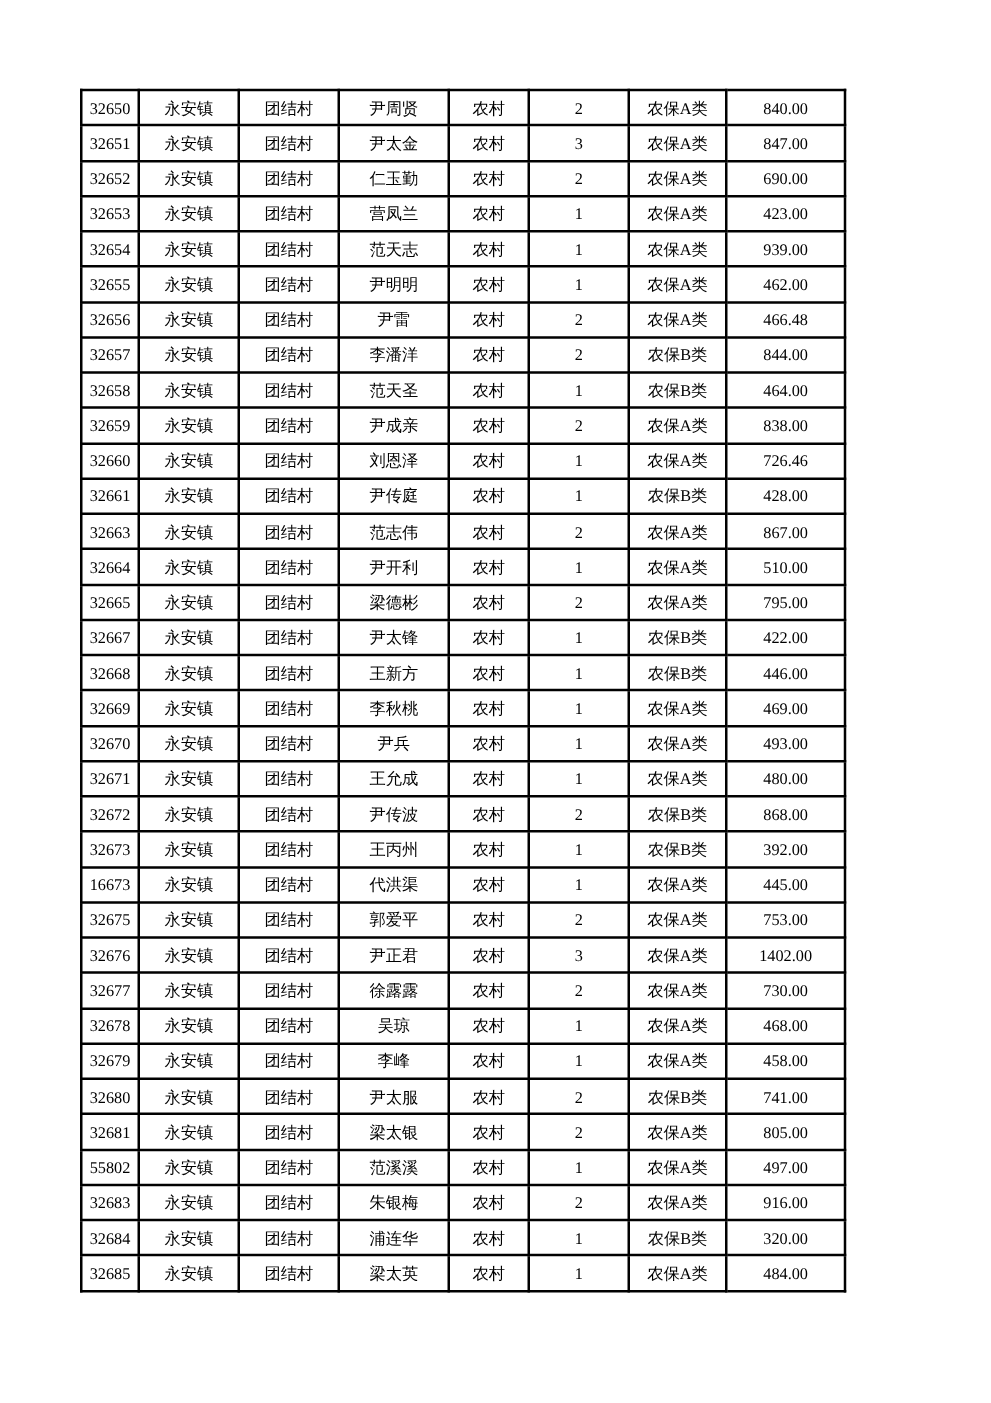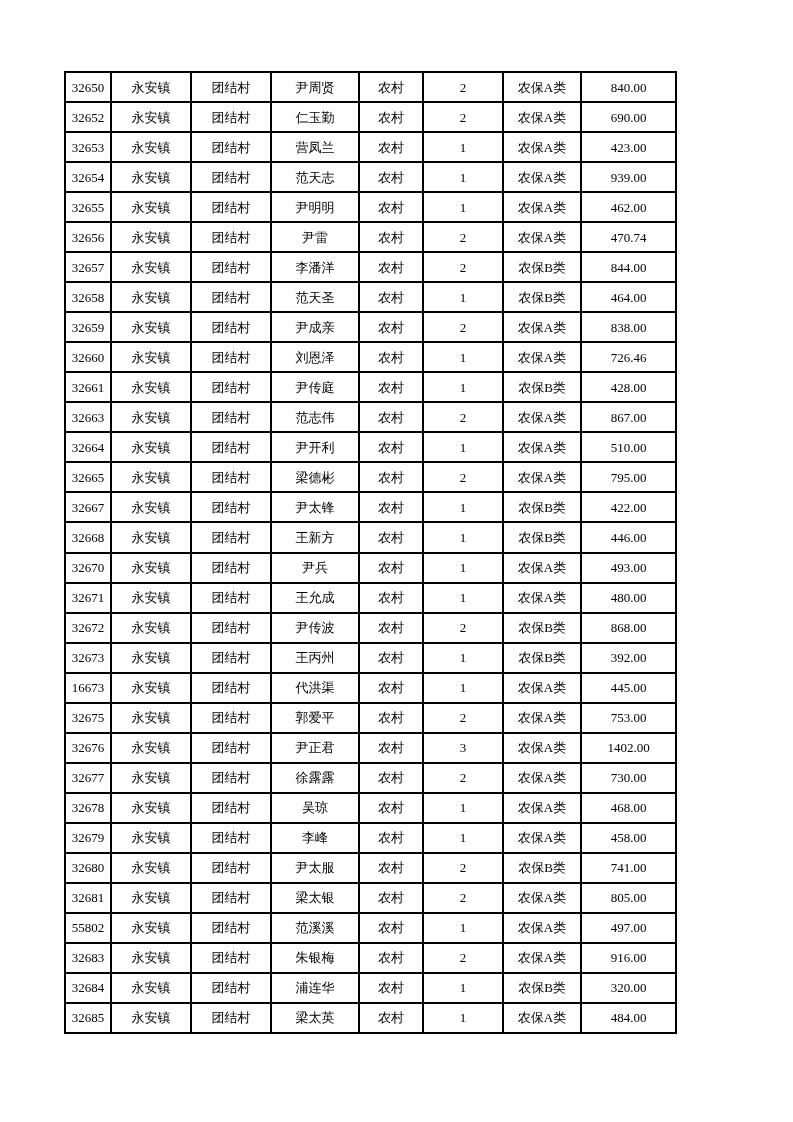--- a/index.html
+++ b/index.html
@@ -64,20 +64,30 @@
           <td>32650</td>
           <td>永安镇</td>
           <td>团结村</td>
           <td>尹周贤</td>
           <td>农村</td>
           <td>2</td>
           <td>农保A类</td>
           <td>840.00</td>
         </tr>
         <tr>
+          <td>32651</td>
+          <td>永安镇</td>
+          <td>团结村</td>
+          <td>尹太金</td>
+          <td>农村</td>
+          <td>3</td>
+          <td>农保A类</td>
+          <td>847.00</td>
+        </tr>
+        <tr>
           <td>32652</td>
           <td>永安镇</td>
           <td>团结村</td>
           <td>仁玉勤</td>
           <td>农村</td>
           <td>2</td>
           <td>农保A类</td>
           <td>690.00</td>
         </tr>
         <tr>
@@ -111,21 +121,21 @@
           <td>462.00</td>
         </tr>
         <tr>
           <td>32656</td>
           <td>永安镇</td>
           <td>团结村</td>
           <td>尹雷</td>
           <td>农村</td>
           <td>2</td>
           <td>农保A类</td>
-          <td>470.74</td>
+          <td>466.48</td>
         </tr>
         <tr>
           <td>32657</td>
           <td>永安镇</td>
           <td>团结村</td>
           <td>李潘洋</td>
           <td>农村</td>
           <td>2</td>
           <td>农保B类</td>
           <td>844.00</td>
@@ -212,20 +222,30 @@
         </tr>
         <tr>
           <td>32668</td>
           <td>永安镇</td>
           <td>团结村</td>
           <td>王新方</td>
           <td>农村</td>
           <td>1</td>
           <td>农保B类</td>
           <td>446.00</td>
+        </tr>
+        <tr>
+          <td>32669</td>
+          <td>永安镇</td>
+          <td>团结村</td>
+          <td>李秋桃</td>
+          <td>农村</td>
+          <td>1</td>
+          <td>农保A类</td>
+          <td>469.00</td>
         </tr>
         <tr>
           <td>32670</td>
           <td>永安镇</td>
           <td>团结村</td>
           <td>尹兵</td>
           <td>农村</td>
           <td>1</td>
           <td>农保A类</td>
           <td>493.00</td>

